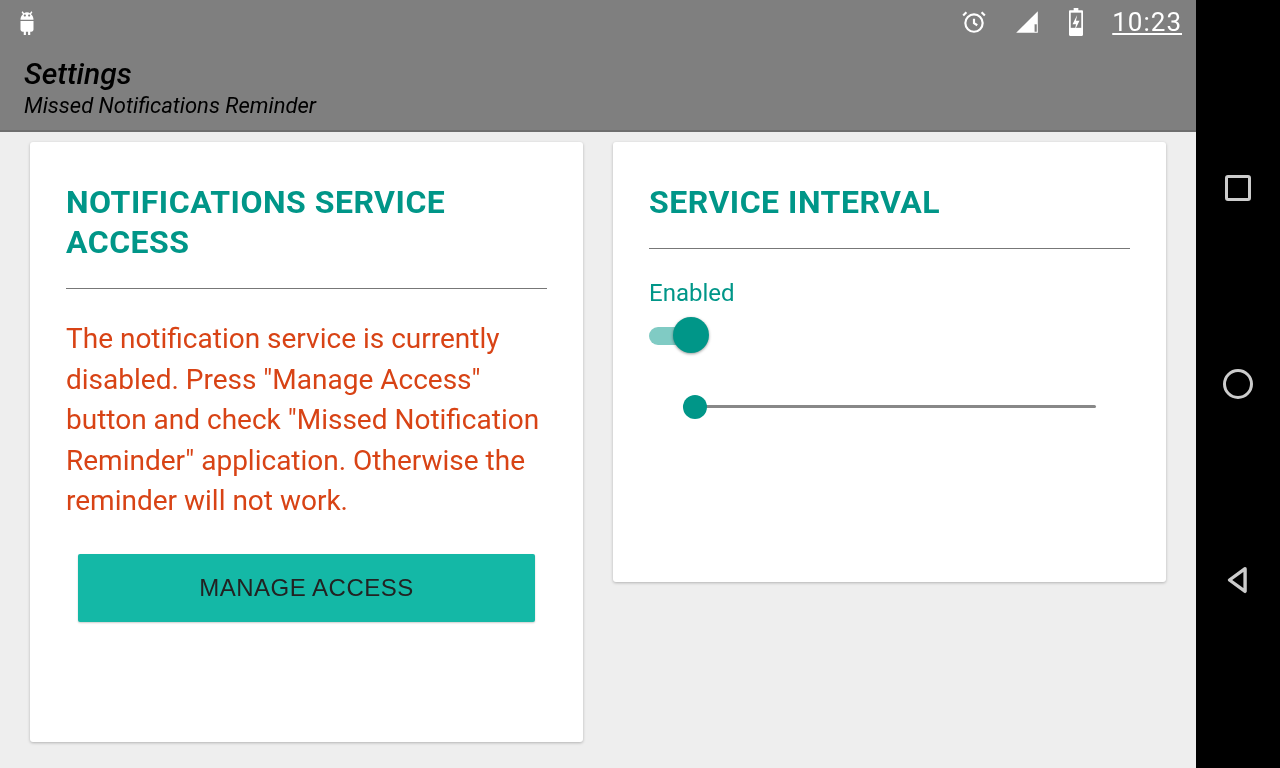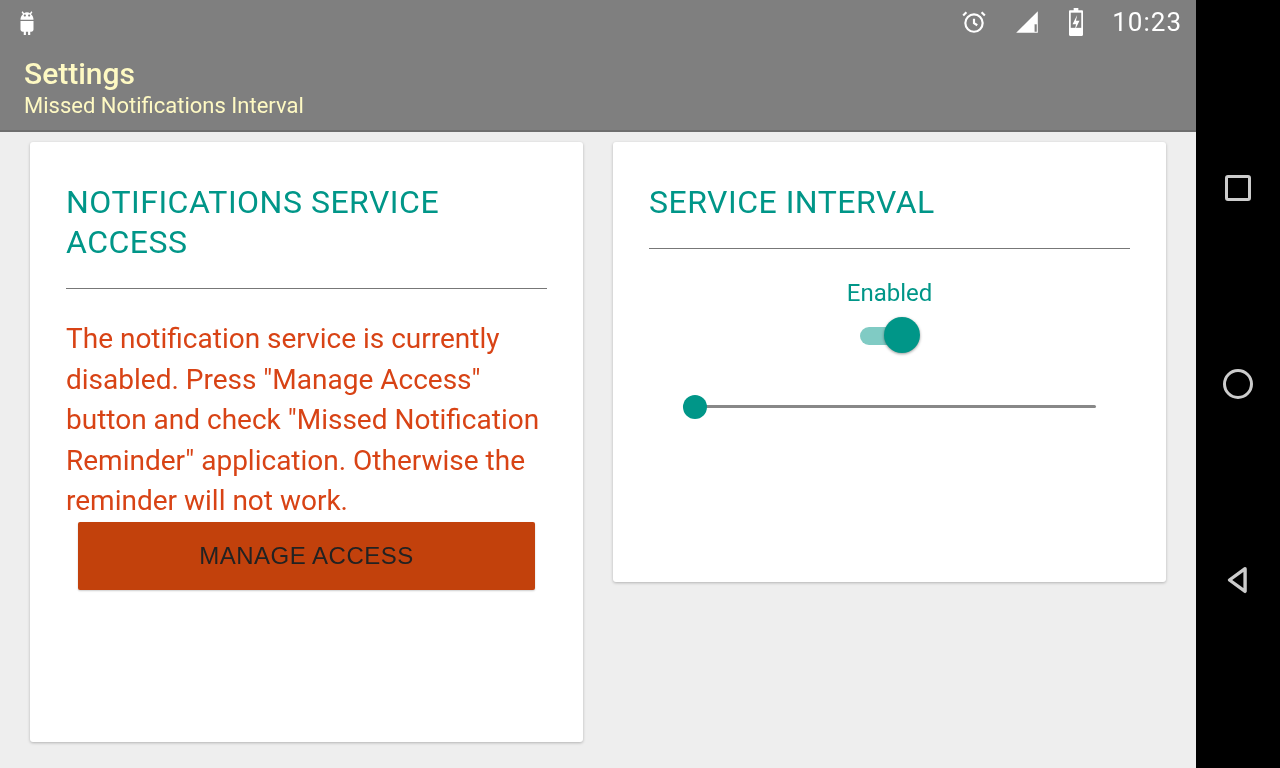--- a/index.html
+++ b/index.html
@@ -9,63 +9,65 @@
   .screen { width: 1196px; height: 768px; background: #eeeeee; display: flex; flex-direction: column; position: relative; }
   .navbar { width: 84px; height: 768px; background: #000; display: flex; flex-direction: column; align-items: center; justify-content: space-around; padding: 90px 0; }
 
   
   .status-bar {
     height: 44px; width: 100%; background: #7f7f7f;
     display: flex; align-items: center; justify-content: space-between;
     padding: 0 14px; color: #fff;
   }
   .status-left, .status-right { display: flex; align-items: center; gap: 14px; }
-  .status-right { gap: 27px; }
+  .status-right { gap: 27px; text-decoration: underline; }
   .status-time { font-size: 26px; font-weight: 400; letter-spacing: 1px; }
 
   
   .app-bar {
     height: 88px; width: 100%; background: #7f7f7f;
     display: flex; flex-direction: column; justify-content: center;
-    padding: 0 24px; color: #fef9c3;
+    padding: 0 24px; color: #000000;
     border-bottom: 2px solid #6e6e6e;
+    font-style: italic;
   }
   .app-title { font-size: 30px; font-weight: 500; }
   .app-subtitle { font-size: 22px; font-weight: 400; margin-top: 2px; }
 
   
   .content { flex: 1; padding: 10px 30px; display: flex; gap: 30px; align-items: flex-start; }
 
   .card {
     background: #fff; border-radius: 3px; box-shadow: 0 1px 3px rgba(0,0,0,0.25);
     padding: 40px 36px 30px 36px; flex: 1;
   }
   .card-title {
-    color: #009688; font-size: 32px; font-weight: 400; letter-spacing: 0.5px;
+    color: #009688; font-size: 32px; font-weight: 700; letter-spacing: 0.5px;
     line-height: 1.25; border-bottom: 1px solid #777; padding-bottom: 26px;
   }
   .card-body { padding-top: 30px; }
 
   .card-left { min-height: 600px; }
   .card-right { min-height: 440px; }
 
   .warning-text {
     color: #d84315; font-size: 28px; line-height: 1.45; font-weight: 400;
+    margin-bottom: 32px;
   }
 
   .flat-button {
     display: block; width: 95%; margin: 0 auto;
-    background: #c2410c; border: none; padding: 20px 0;
+    background: #14b8a6; border: none; padding: 20px 0;
     font-size: 24px; font-weight: 500; color: #222; letter-spacing: 0.5px;
     cursor: pointer; border-radius: 2px;
     box-shadow: 0 1px 2px rgba(0,0,0,0.2);
   }
 
   .field-label { color: #009688; font-size: 24px; }
-  .toggle-row { margin-bottom: 20px; text-align: center; }
+  .toggle-row { margin-bottom: 20px; }
 
   
   .switch {
     position: relative; width: 60px; height: 36px; display: inline-block; margin-top: 10px; cursor: pointer;
   }
   .switch-track {
     position: absolute; top: 10px; left: 0; width: 46px; height: 18px;
     background: #80cbc4; border-radius: 10px;
   }
   .switch-thumb {
@@ -134,21 +136,21 @@
             <rect x="1.5" y="4" width="9" height="13" fill="#7f7f7f"></rect>
             <path d="M7 6l-4 8h3l-1 5 4-8H6l1-5z" fill="#fff"></path>
           </svg>
       </span>
       <span class="status-time">10:23</span>
     </div>
   </div>
 
   <div class="app-bar">
     <div class="app-title">Settings</div>
-    <div class="app-subtitle">Missed Notifications Interval</div>
+    <div class="app-subtitle">Missed Notifications Reminder</div>
   </div>
 
   <div class="content">
 
     <div class="card card-left">
       <div class="card-title">NOTIFICATIONS SERVICE ACCESS</div>
       <div class="card-body">
         <p class="warning-text">The notification service is currently disabled. Press "Manage Access" button and check "Missed Notification Reminder" application. Otherwise the reminder will not work.</p>
         <button class="flat-button">MANAGE ACCESS</button>
       </div>

